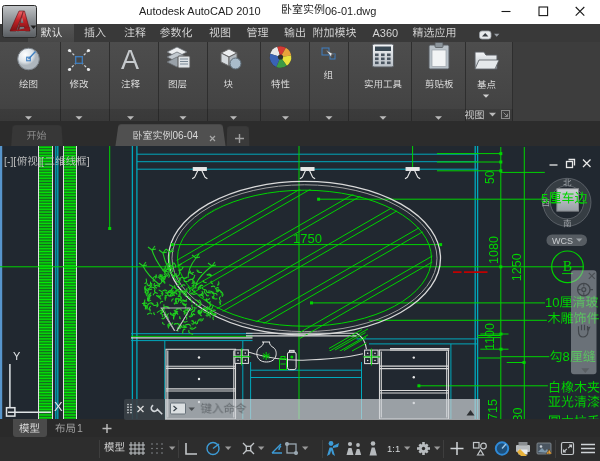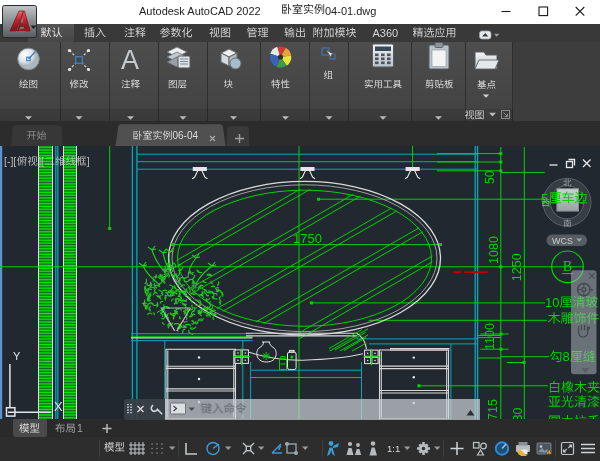--- a/index.html
+++ b/index.html
@@ -8,22 +8,22 @@
 .t{position:absolute;white-space:nowrap}
 </style></head><body>
 <div class="abs" style="left:0;top:0;width:600px;height:24px;background:#fff"></div>
 <svg class="abs" style="left:460;top:0" width="140" height="24" viewBox="0 0 140 24">
 <g stroke="#1a1a1a" stroke-width="1.1" fill="none">
 <path d="M41.5 11.5h9"></path>
 <rect x="79" y="7" width="8.6" height="8.6"></rect>
 <path d="M115.7 7 124.3 15.6M124.3 7 115.7 15.6"></path>
 </g>
   </svg>
-<div class="t" style="left:139px;top:4.5px;font-size:11px;color:#222">Autodesk AutoCAD 2022</div>
-<div class="t" style="left:325px;top:4.5px;font-size:11px;color:#222">04-01.dwg</div>
+<div class="t" style="left:139px;top:4.5px;font-size:11px;color:#222">Autodesk AutoCAD 2010</div>
+<div class="t" style="left:325px;top:4.5px;font-size:11px;color:#222">06-01.dwg</div>
 <svg class="abs" style="left:2;top:5;z-index:40" width="35" height="33" viewBox="0 0 35 33">
 <defs>
       <linearGradient id="abtn" x1="0" y1="0" x2="0" y2="1">
 <stop offset="0" stop-color="#c2c5c8"></stop>
         <stop offset=".45" stop-color="#8e9296"></stop>
         <stop offset="1" stop-color="#595d61"></stop>
       </linearGradient>
 <linearGradient id="ag" x1="0" y1="0" x2="0" y2="1">
 <stop offset="0" stop-color="#f0676c"></stop>
         <stop offset=".45" stop-color="#c42328"></stop>

